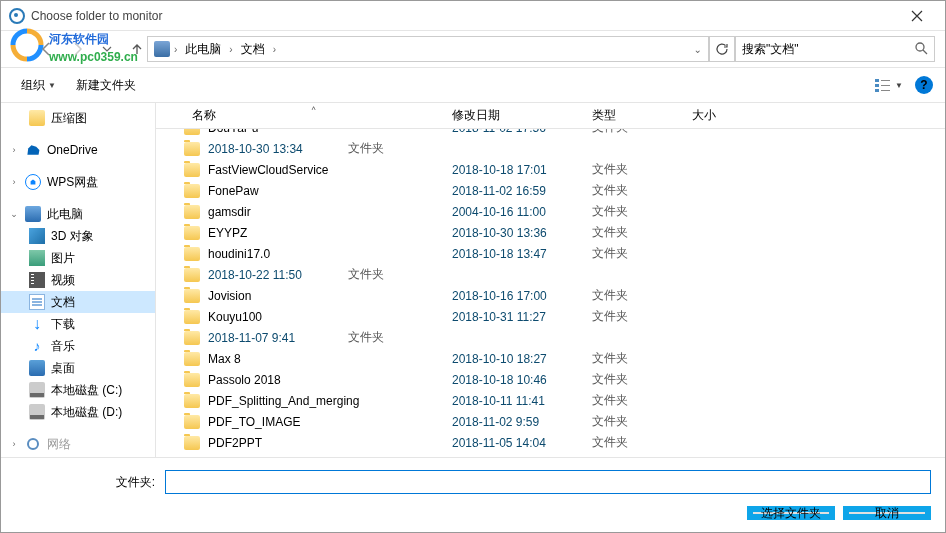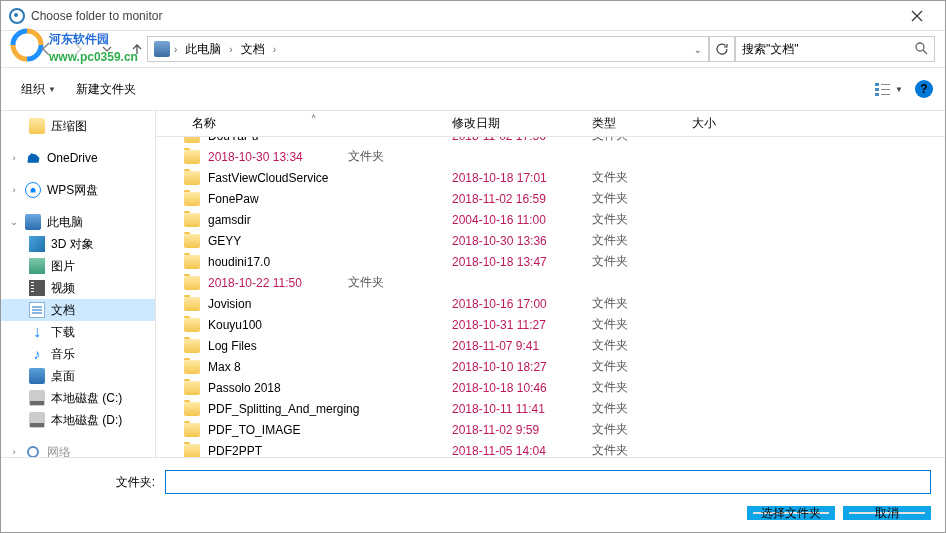--- a/index.html
+++ b/index.html
@@ -14,21 +14,21 @@
 .navbtns{display:flex;gap:10px;margin-left:26px;position:relative;z-index:6}
 .navbtn{width:20px;height:20px;display:flex;align-items:center;justify-content:center;color:#555}
 .crumb{flex:1;height:26px;border:1px solid #ccc;background:#fff;display:flex;align-items:center;padding:0 6px;gap:4px;position:relative;z-index:6}
 .crumb .cicon{width:16px;height:16px;background:linear-gradient(#7aa5d6,#3a6ea5);border-radius:2px}
 .crumb .seg{padding:0 4px}
 .crumb .chev{color:#666;font-size:10px}
 .crumb .spacer{flex:1}
 .refresh{width:26px;height:26px;border:1px solid #ccc;display:flex;align-items:center;justify-content:center}
 .search{width:200px;height:26px;border:1px solid #ccc;display:flex;align-items:center;padding:0 6px;color:#888}
 .search .sicon{margin-left:auto;color:#666}
-.toolbar{height:44px;border-top:1px solid #e5e5e5;border-bottom:1px solid #e5e5e5;background:#fff;display:flex;align-items:center;padding:0 12px;gap:4px}
+.toolbar{height:36px;border-top:1px solid #e5e5e5;border-bottom:1px solid #e5e5e5;background:#fff;display:flex;align-items:center;padding:0 12px;gap:4px}
 .toolb{padding:4px 8px;display:flex;align-items:center;gap:3px;color:#16499a}
 .toolb .dd{font-size:8px;color:#444}
 .toolbar .spacer{flex:1}
 .viewico{width:28px;height:22px;display:flex;align-items:center;justify-content:center}
 .help{width:18px;height:18px;border-radius:50%;background:#0078d7;color:#fff;display:flex;align-items:center;justify-content:center;font-weight:bold;margin-left:8px}
 .main{flex:1;display:flex;overflow:hidden}
 .tree{width:155px;border-right:1px solid #e5e5e5;overflow-y:auto;padding:4px 0}
 .tree::-webkit-scrollbar{width:16px}
 .tree::-webkit-scrollbar-thumb{background:#c1c1c1;border:4px solid #fff;border-radius:8px}
 .tnode{display:flex;align-items:center;height:22px;padding-left:8px;gap:6px;cursor:default}
@@ -63,21 +63,21 @@
 .col.c4{width:80px}
 .col .sort{position:absolute;top:1px;left:50%;transform:translateX(-50%);font-size:8px;color:#555}
 .rows{flex:1;overflow-y:scroll;position:relative}
 .rows::-webkit-scrollbar{width:16px}
 .rows::-webkit-scrollbar-track{background:#f0f0f0}
 .rows::-webkit-scrollbar-thumb{background:#c1c1c1}
 .row{height:21px;display:flex;align-items:center;padding-left:28px}
 .row .fico{width:16px;height:14px;background:linear-gradient(#ffe9a6,#f5c751);border-radius:2px;margin-right:8px;position:relative}
 .row .fico::before{content:"";position:absolute;top:-2px;left:0;width:6px;height:2px;background:#f5c751;border-radius:1px 1px 0 0}
 .row .c1{width:244px}
-.row .c2{width:140px;color:#be185d}
+.row .c2{width:140px;color:#0c4a6e}
 .row .c3{width:100px;color:#555}
 .row.cut{color:#888}
 .bottom{border-top:1px solid #e5e5e5;padding:12px 14px;display:flex;flex-direction:column;gap:12px;background:#fff}
 .brow1{display:flex;align-items:center;gap:10px}
 .brow1 .lbl{width:140px;text-align:right}
 .brow1 input{flex:1;height:24px;border:1px solid #0078d7;padding:0 4px;outline:none}
 .brow2{display:flex;justify-content:flex-end;gap:8px}
 .btn{min-width:88px;height:14px;border:6px solid #0ea5e9;background:#e1e1e1;display:flex;align-items:center;justify-content:center;cursor:pointer}
 </style>
 </head>
@@ -287,21 +287,21 @@
           <div class="c3">文件夹</div>
         </div>
         <div class="row">
           <div class="fico"></div>
           <div class="c1">gamsdir</div>
           <div class="c2">2004-10-16 11:00</div>
           <div class="c3">文件夹</div>
         </div>
         <div class="row">
           <div class="fico"></div>
-          <div class="c1">GEYY</div>
+          <div class="c1">EYYPZ</div>
           <div class="c2">2018-10-30 13:36</div>
           <div class="c3">文件夹</div>
         </div>
         <div class="row">
           <div class="fico"></div>
           <div class="c1">houdini17.0</div>
           <div class="c2">2018-10-18 13:47</div>
           <div class="c3">文件夹</div>
         </div>
         <div class="row">
@@ -316,21 +316,20 @@
           <div class="c3">文件夹</div>
         </div>
         <div class="row">
           <div class="fico"></div>
           <div class="c1">Kouyu100</div>
           <div class="c2">2018-10-31 11:27</div>
           <div class="c3">文件夹</div>
         </div>
         <div class="row">
           <div class="fico"></div>
-          <div class="c1">Log Files</div>
           <div class="c2">2018-11-07 9:41</div>
           <div class="c3">文件夹</div>
         </div>
         <div class="row">
           <div class="fico"></div>
           <div class="c1">Max 8</div>
           <div class="c2">2018-10-10 18:27</div>
           <div class="c3">文件夹</div>
         </div>
         <div class="row">

